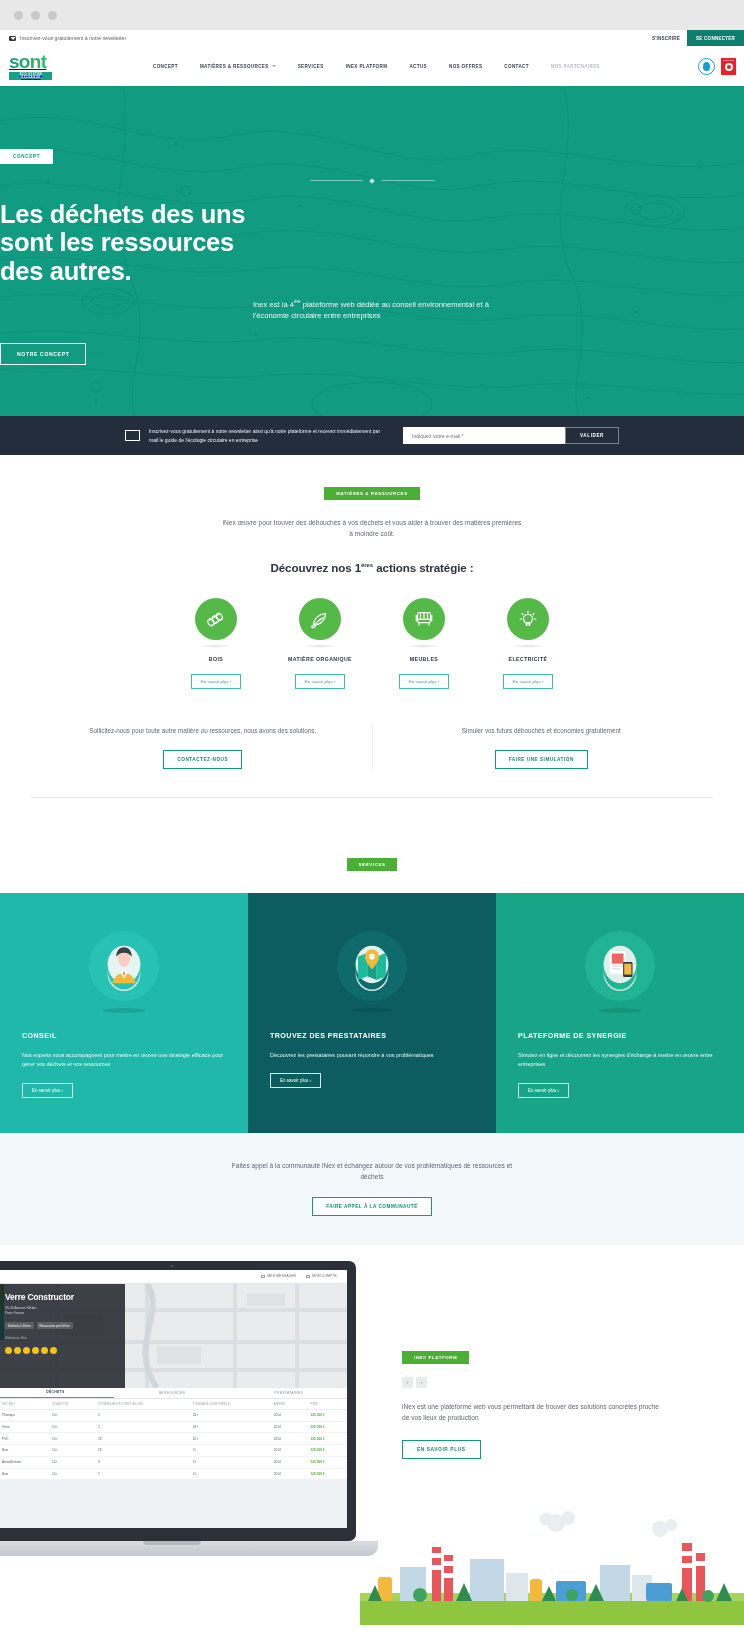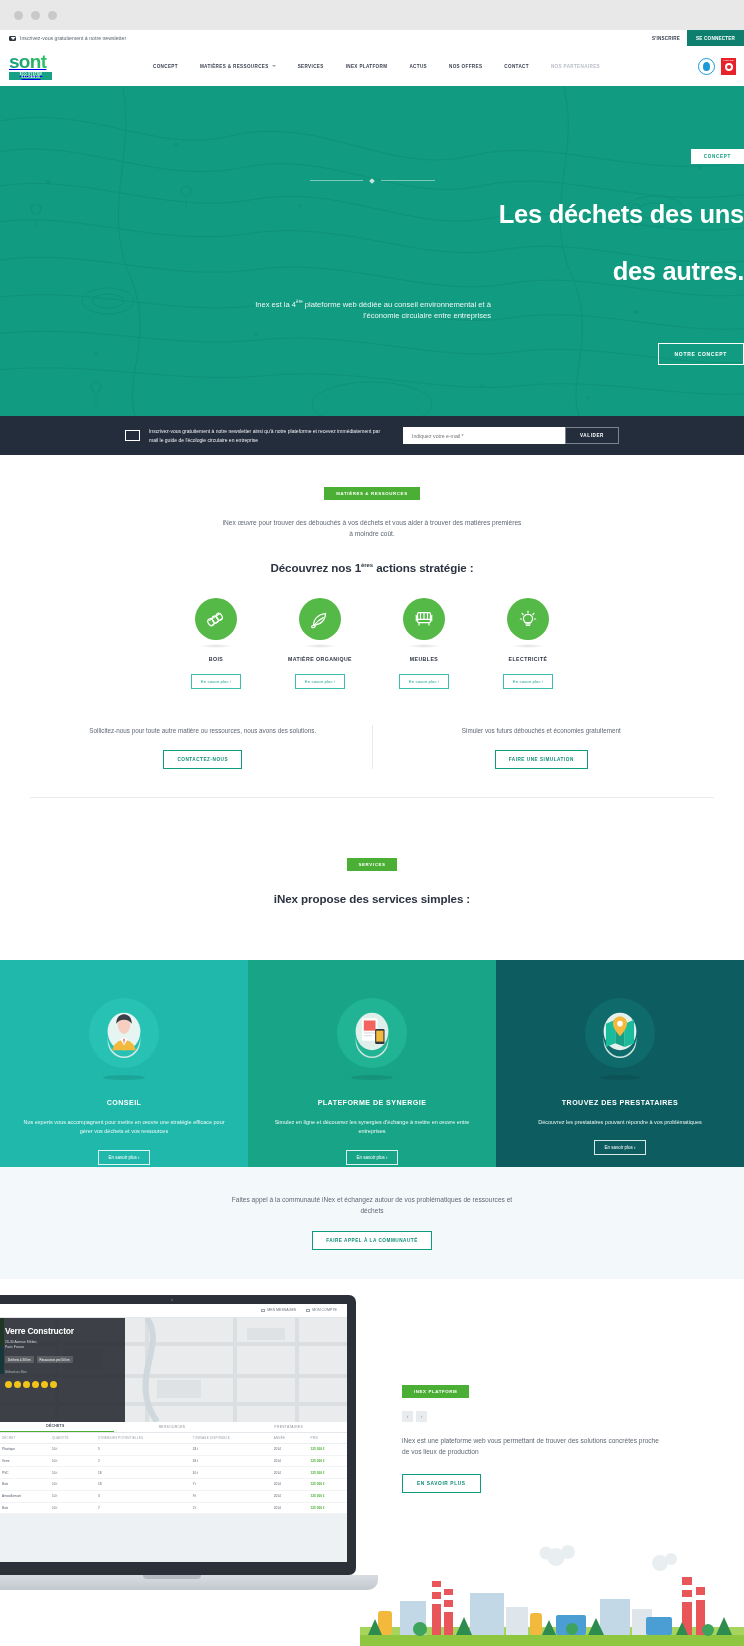--- a/index.html
+++ b/index.html
@@ -117,21 +117,21 @@
   
   .hero {
     position: relative;
     height: 330px;
     background: #119b81;
     overflow: hidden;
     display: flex; flex-direction: column; align-items: center;
     padding-top: 58px;
   }
   .hero svg.topo { position: absolute; inset: 0; width: 100%; height: 100%; opacity: .5; }
-  .hero-inner { position: relative; z-index: 2; text-align: right; width: 100%; }
+  .hero-inner { position: relative; z-index: 2; text-align: left; width: 100%; }
   .pill-white {
     display: inline-block; background: #fff; color: #0f9b80;
     font-size: 4.6px; font-weight: bold; letter-spacing: .7px;
     padding: 5px 13px;
   }
   .divider-diamond {
     margin: 13px auto 0; width: 125px; height: 7px;
     display: flex; align-items: center; justify-content: center; gap: 7px;
   }
   .divider-diamond .ln { flex: 1; height: 1px; background: rgba(255,255,255,.45); }
@@ -233,21 +233,21 @@
     display: inline-block; margin-top: 14px;
     border: 1.2px solid #0f9b80; color: #0e8e76; background: #fff;
     font-size: 4.7px; font-weight: bold; letter-spacing: .5px;
     padding: 6px 13px; text-decoration: none;
   }
   .hr-soft { border: none; border-top: 1px solid #e9ecef; margin: 28px 30px 0; }
 
   
   .sec-services-head { background: #fff; padding: 24px 0 22px; text-align: center; }
   .panels { display: flex; height: 240px; }
-  .panel { flex: 1; text-align: center; padding: 38px 22px 0; position: relative; margin-top: 33px; }
+  .panel { flex: 1; padding: 38px 22px 0; position: relative; }
   .panel.p1 { background: #1fb8ab; }
   .panel.p2 { background: #18a587; }
   .panel.p3 { background: #0d5d60; }
   .panel-ico {
     width: 70px; height: 70px; border-radius: 50%;
     margin: 0 auto; display: flex; align-items: center; justify-content: center;
     position: relative;
   }
   .panel.p1 .panel-ico { background: #27c2b4; }
   .panel.p2 .panel-ico { background: #21b494; }
@@ -470,21 +470,21 @@
   </svg>
   <div class="hero-inner">
     <span class="pill-white">CONCEPT</span>
     <div class="divider-diamond">
       <span class="ln"></span>
       <span class="dm"></span>
       <span class="ln"></span>
     </div>
     <h1>
       <span>Les déchets des uns</span><br>
-      <br>
+      <span>sont les ressources</span><br>
       <span>des autres.</span>
     </h1>
     <p class="sub">
       <span>Inex est la 4</span><sup>ère</sup><span> plateforme web dédiée au conseil environnemental et à l'économie circulaire entre entreprises</span>
     </p>
     <a class="btn-outline-white" href="#">NOTRE CONCEPT</a>
   </div>
 </section>
 
 <section class="newsletter">
@@ -590,21 +590,20 @@
       </p>
       <a class="btn-outline-dark" href="#">FAIRE UNE SIMULATION</a>
     </div>
   </div>
   <hr class="hr-soft">
 </section>
 
 <section>
   <div class="sec-services-head">
     <span class="pill-green">SERVICES</span>
-    <h2 class="h2-dark">iNex propose des services simples :</h2>
   </div>
 
   <div class="panels">
 
     <div class="panel p1">
       <div class="panel-ico">
         <svg viewBox="0 0 64 64" width="50" height="50">
           <ellipse cx="32" cy="30" rx="21" ry="24" fill="#e6f4f2"></ellipse>
           <path d="M11 36 a21 26 0 0 0 42 0 v6 a21 22 0 0 1 -42 0 z" fill="#d2ebe7"></path>
           <path d="M17 54 c2-9 9-13 15-13 h0 c6 0 13 4 15 13 z" fill="#f2b93c"></path>
@@ -616,59 +615,59 @@
       </div>
       <h3>CONSEIL</h3>
       <p>
         <span>Nos experts vous accompagnent pour mettre</span>
         <span>en œuvre une stratégie efficace pour gérer</span>
         <span>vos déchets et vos ressources</span>
       </p>
       <a class="btn-ghost-white" href="#">En savoir plus ›</a>
     </div>
 
+    <div class="panel p3">
+      <div class="panel-ico">
+        <svg viewBox="0 0 64 64" width="50" height="50">
+          <ellipse cx="32" cy="30" rx="21" ry="24" fill="#e3f0ec"></ellipse>
+          <path d="M11 36 a21 26 0 0 0 42 0 v6 a21 22 0 0 1 -42 0 z" fill="#cfe5df"></path>
+          <path d="M14 20 l12-5 v30 l-12 5 z" fill="#1abc9c"></path>
+          <path d="M26 15 l12 5 v30 l-12-5 z" fill="#16a085"></path>
+          <path d="M38 20 l12-5 v30 l-12 5 z" fill="#1abc9c"></path>
+          <path d="M32 11 c-5 0-9 4-9 9 c0 7 9 16 9 16 s9-9 9-16 c0-5-4-9-9-9 z" fill="#f2b93c"></path>
+          <circle cx="32" cy="20" r="3.6" fill="#ffffff"></circle>
+        </svg>
+      </div>
+      <h3>TROUVEZ DES PRESTATAIRES</h3>
+      <p>
+        <span>Découvrez les prestataires</span>
+        <span>pouvant répondre</span>
+        <span>à vos problématiques</span>
+      </p>
+      <a class="btn-ghost-white" href="#">En savoir plus ›</a>
+    </div>
+
     <div class="panel p2">
       <div class="panel-ico">
         <svg viewBox="0 0 64 64" width="50" height="50">
           <ellipse cx="32" cy="30" rx="21" ry="24" fill="#dff0ea"></ellipse>
           <path d="M11 36 a21 26 0 0 0 42 0 v6 a21 22 0 0 1 -42 0 z" fill="#c9e4db"></path>
           <rect x="19" y="13" width="20" height="29" rx="2" fill="#ffffff"></rect>
           <rect x="21.5" y="16" width="15" height="13" fill="#f2655e"></rect>
           <rect x="21.5" y="31" width="15" height="1.8" fill="#dfe3e6"></rect>
           <rect x="21.5" y="34.5" width="11" height="1.8" fill="#dfe3e6"></rect>
           <rect x="36" y="27" width="12" height="19" rx="1.6" fill="#2f3640"></rect>
           <rect x="37.4" y="29" width="9.2" height="14" fill="#f2b93c"></rect>
         </svg>
       </div>
       <h3>PLATEFORME DE SYNERGIE</h3>
       <p>
         <span>Simulez en ligne et découvrez les</span>
         <span>synergies d'échange à mettre en œuvre</span>
         <span>entre entreprises</span>
-      </p>
-      <a class="btn-ghost-white" href="#">En savoir plus ›</a>
-    </div>
-
-    <div class="panel p3">
-      <div class="panel-ico">
-        <svg viewBox="0 0 64 64" width="50" height="50">
-          <ellipse cx="32" cy="30" rx="21" ry="24" fill="#e3f0ec"></ellipse>
-          <path d="M11 36 a21 26 0 0 0 42 0 v6 a21 22 0 0 1 -42 0 z" fill="#cfe5df"></path>
-          <path d="M14 20 l12-5 v30 l-12 5 z" fill="#1abc9c"></path>
-          <path d="M26 15 l12 5 v30 l-12-5 z" fill="#16a085"></path>
-          <path d="M38 20 l12-5 v30 l-12 5 z" fill="#1abc9c"></path>
-          <path d="M32 11 c-5 0-9 4-9 9 c0 7 9 16 9 16 s9-9 9-16 c0-5-4-9-9-9 z" fill="#f2b93c"></path>
-          <circle cx="32" cy="20" r="3.6" fill="#ffffff"></circle>
-        </svg>
-      </div>
-      <h3>TROUVEZ DES PRESTATAIRES</h3>
-      <p>
-        <span>Découvrez les prestataires</span>
-        <span>pouvant répondre</span>
-        <span>à vos problématiques</span>
       </p>
       <a class="btn-ghost-white" href="#">En savoir plus ›</a>
     </div>
   </div>
 </section>
 
 <section class="community">
   <p>
     <span>Faites appel à la communauté iNex et échangez autour de</span>
     <span>vos problématiques de ressources et déchets</span>

